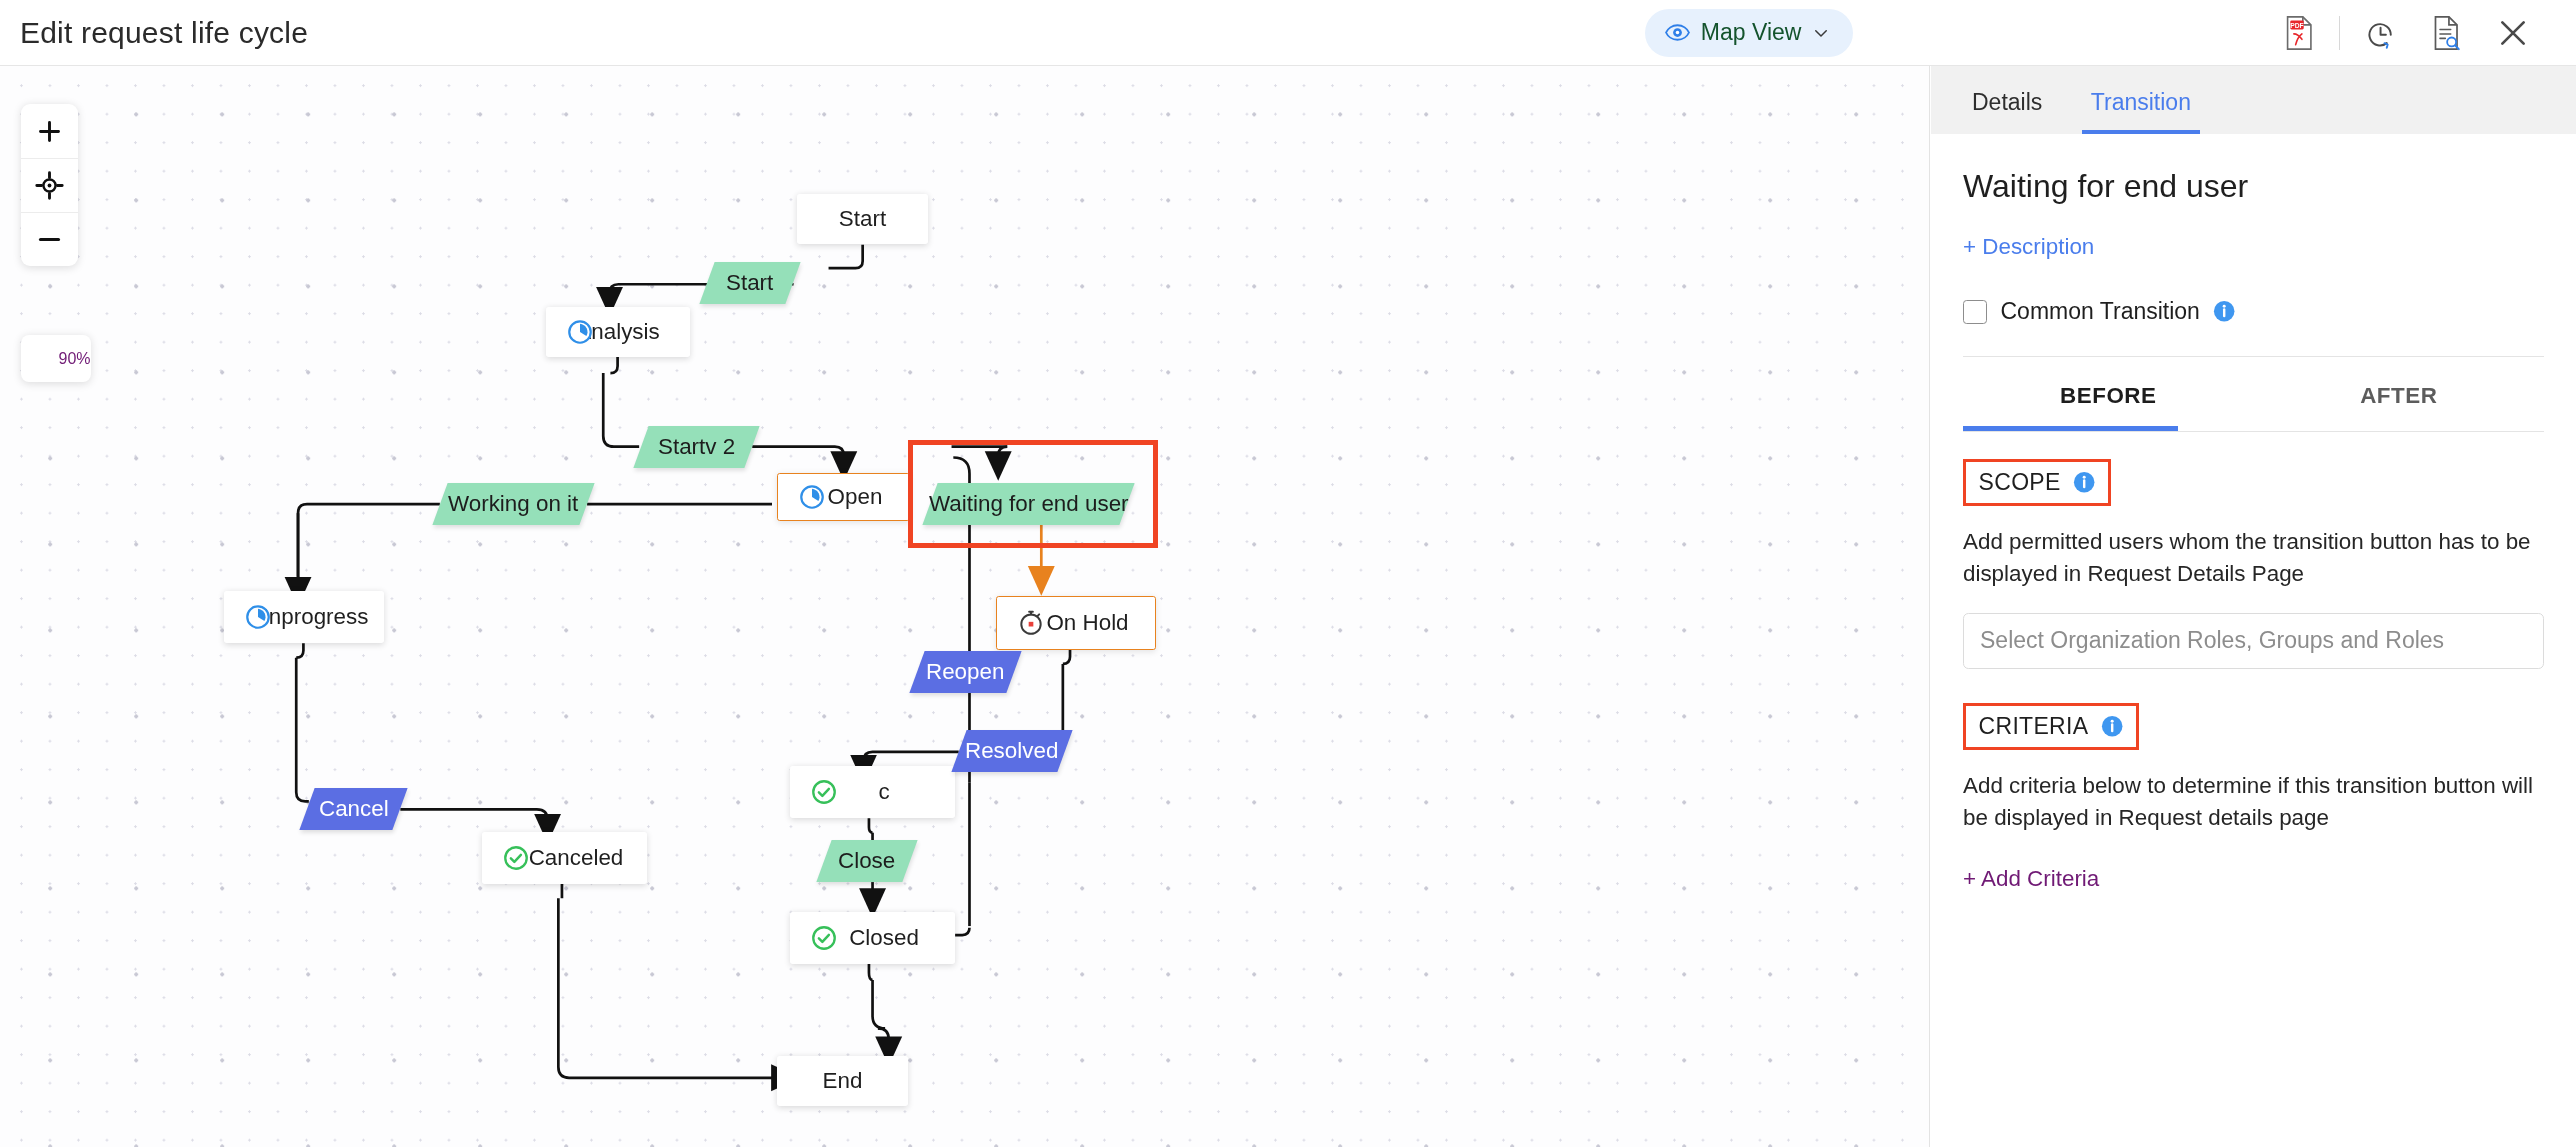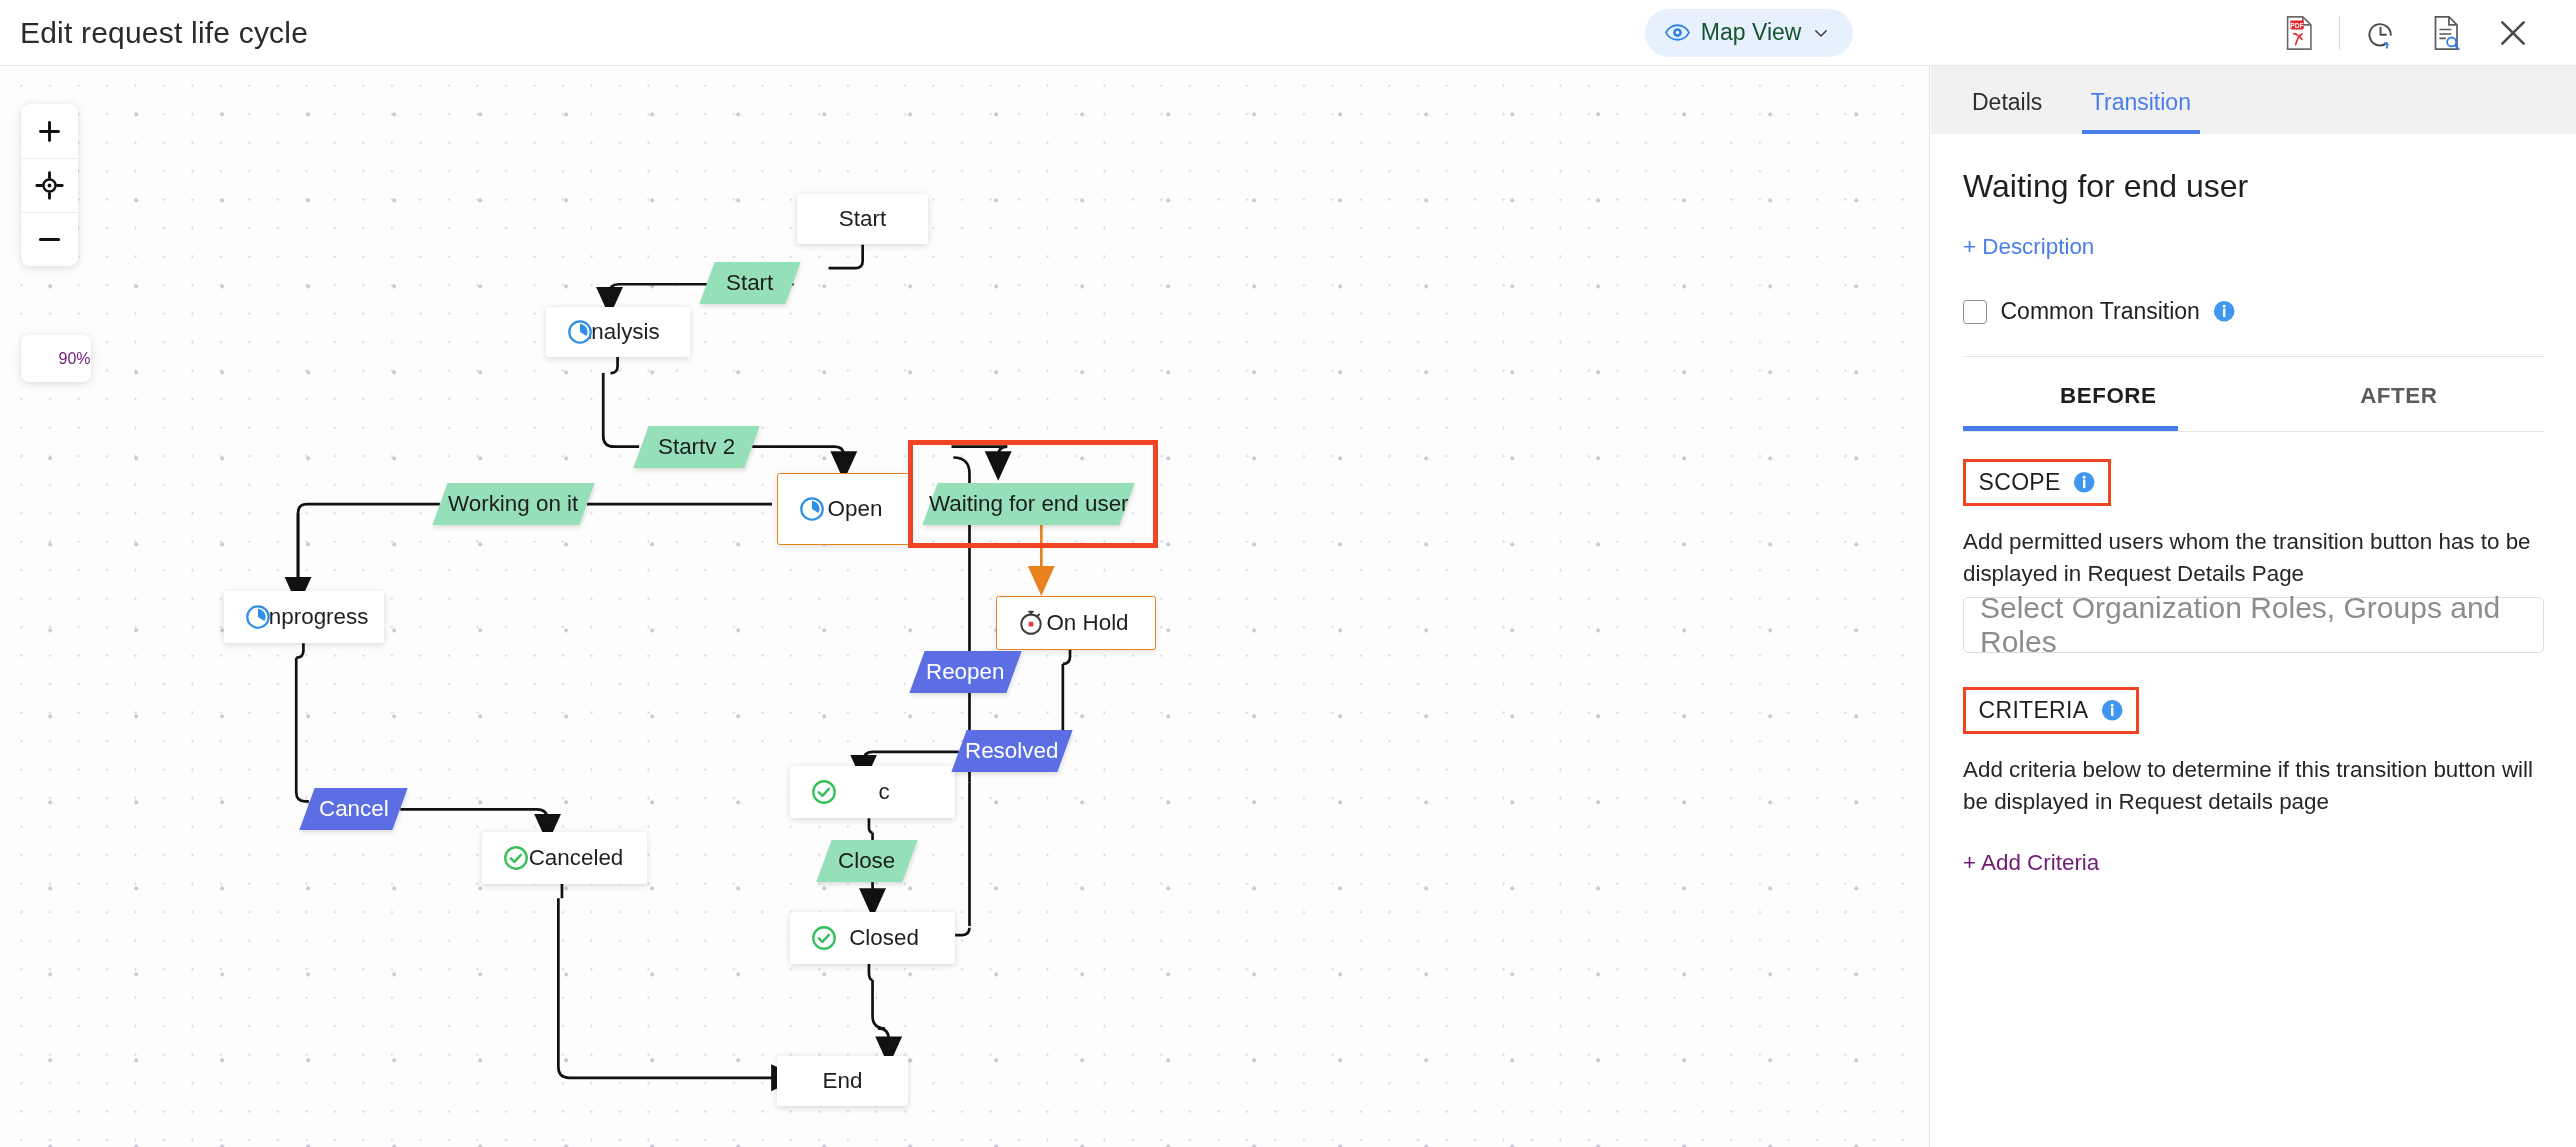--- a/index.html
+++ b/index.html
@@ -137,23 +137,23 @@
 
   .sec-head {
     display: inline-flex; align-items: center; gap: 12.6px;
     border: 3.6px solid #f04423; padding: 7.2px 12.6px; margin-top: 27px;
   }
   .sec-head .txt { font-size: 23px; color: #1f1f1f; letter-spacing: 0.3px; }
 
   .sec-desc { font-size: 22.4px; color: #262626; line-height: 1.42; margin-top: 20px; }
 
   .sel-input {
-    margin-top: 7px; height: 56px; border: 0.9px solid #dcdcdc; border-radius: 5.4px;
+    margin-top: 23px; height: 56px; border: 0.9px solid #dcdcdc; border-radius: 5.4px;
     display: flex; align-items: center; padding: 0 16px;
-    font-size: 30px; color: #8d8d8d; cursor: text; background: #fff;
+    font-size: 23px; color: #8d8d8d; cursor: text; background: #fff;
   }
   .add-criteria { font-size: 22.4px; color: #701a75; margin-top: 32px; display: inline-block; cursor: pointer; }
 </style>
 </head>
 <body>
 
 <div class="topbar">
   <div class="page-title">Edit request life cycle</div>
   <div class="topbar-spacer"></div>
 
@@ -295,21 +295,21 @@
   </div>
 
   <div class="node" style="left:546px;top:241px;width:144px;height:50px;">
     <svg class="nicon" viewBox="0 0 24 24">
       <circle cx="12" cy="12" r="9.2" fill="#ffffff" stroke="#2f8fe8" stroke-width="1.9"></circle>
       <path d="M12 12 V5 A7 7 0 0 1 17.5 15.5 Z" fill="#2f8fe8"></path>
     </svg>
     <span class="nlabel">Analysis</span>
   </div>
 
-  <div class="node bordered-orange" style="left:777px;top:407px;width:133px;height:72px;">
+  <div class="node bordered-orange" style="left:777px;top:407px;width:133px;height:48px;">
     <svg class="nicon" viewBox="0 0 24 24">
       <circle cx="12" cy="12" r="9.2" fill="#ffffff" stroke="#2f8fe8" stroke-width="1.9"></circle>
       <path d="M12 12 V5 A7 7 0 0 1 17.5 15.5 Z" fill="#2f8fe8"></path>
     </svg>
     <span class="nlabel" style="margin-left:23px;">Open</span>
   </div>
 
   <div class="node" style="left:224px;top:525px;width:160px;height:52px;">
     <svg class="nicon" viewBox="0 0 24 24">
       <circle cx="12" cy="12" r="9.2" fill="#ffffff" stroke="#2f8fe8" stroke-width="1.9"></circle>

